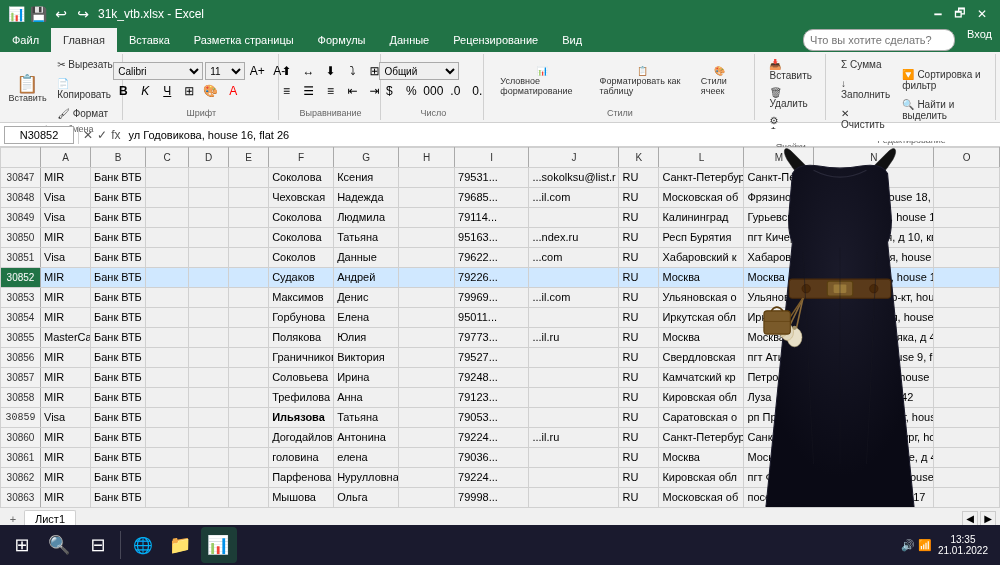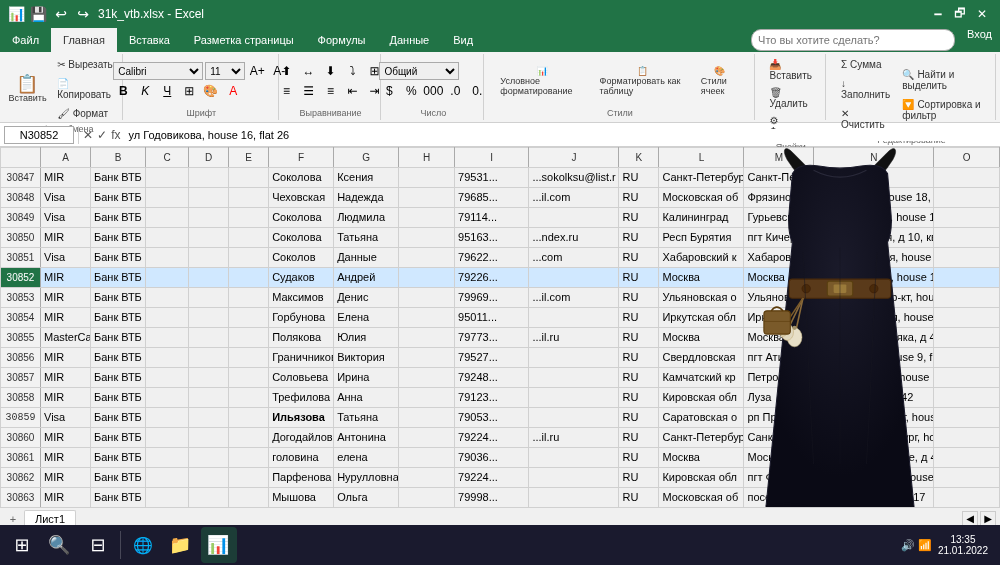--- a/index.html
+++ b/index.html
@@ -25,21 +25,21 @@
     .ribbon-tabs { display: flex; background: #217346; height: 24px; }
     .ribbon-tab { padding: 0 12px; font-size: 11px; color: white; display: flex; align-items: center; cursor: pointer; }
     .ribbon-tab.active { background: #f3f3f3; color: #333; }
     .ribbon-content { display: flex; align-items: stretch; padding: 2px 4px; gap: 2px; height: 70px; }
     .ribbon-group { display: flex; flex-direction: column; align-items: center; border-right: 1px solid #d0d0d0; padding: 2px 8px; min-width: 50px; }
     .ribbon-group-label { font-size: 9px; color: #666; margin-top: auto; padding-top: 2px; }
     .ribbon-group-content { display: flex; align-items: center; gap: 2px; flex: 1; }
     .ribbon-btn { display: flex; flex-direction: column; align-items: center; padding: 3px 5px; cursor: pointer; border: 1px solid transparent; border-radius: 2px; font-size: 9px; color: #333; min-width: 40px; }
     .ribbon-btn-icon { font-size: 18px; line-height: 1; }
     .ribbon-btn-small { flex-direction: row; min-width: auto; padding: 2px 4px; font-size: 10px; }
-    .search-box { background: white; border: 1px solid #aaa; padding: 2px 6px; font-size: 11px; width: 204px; height: 22px; }
+    .search-box { background: white; border: 1px solid #aaa; padding: 2px 6px; font-size: 11px; width: 152px; height: 22px; }
 
     
     .formula-bar {
       display: flex;
       align-items: center;
       background: white;
       border-bottom: 1px solid #d0d0d0;
       height: 24px;
       padding: 0 4px;
       gap: 4px;
@@ -171,20 +171,21 @@
 </div>
 
 <div class="ribbon">
   <div class="ribbon-tabs">
     <div class="ribbon-tab">Файл</div>
     <div class="ribbon-tab active">Главная</div>
     <div class="ribbon-tab">Вставка</div>
     <div class="ribbon-tab">Разметка страницы</div>
     <div class="ribbon-tab">Формулы</div>
     <div class="ribbon-tab">Данные</div>
+    <div class="ribbon-tab">Рецензирование</div>
     <div class="ribbon-tab">Вид</div>
     <div style="flex:1"></div>
     <input class="search-box" type="text" placeholder="Что вы хотите сделать?" style="margin: 1px 4px; border-radius: 10px;">
     <span style="color:white;padding:0 8px;font-size:11px;cursor:pointer;">Вход</span>
   </div>
 
   <div class="ribbon-content">
 
     <div class="ribbon-group">
       <div class="ribbon-group-content">
@@ -299,22 +300,22 @@
     </div>
 
     <div class="ribbon-group">
       <div class="ribbon-group-content">
         <div style="display:flex;flex-direction:column;gap:2px;">
           <div class="ribbon-btn ribbon-btn-small">Σ Сумма</div>
           <div class="ribbon-btn ribbon-btn-small">↓ Заполнить</div>
           <div class="ribbon-btn ribbon-btn-small">✕ Очистить</div>
         </div>
         <div style="display:flex;flex-direction:column;gap:2px;">
+          <div class="ribbon-btn ribbon-btn-small">🔽 Сортировка и фильтр</div>
           <div class="ribbon-btn ribbon-btn-small">🔍 Найти и выделить</div>
-          <div class="ribbon-btn ribbon-btn-small">🔽 Сортировка и фильтр</div>
         </div>
       </div>
       <span class="ribbon-group-label">Редактирование</span>
     </div>
   </div>
 </div>
 
 <div class="formula-bar">
   <input class="cell-ref" type="text" value="N30852" style="">
   <div class="formula-divider"></div>

